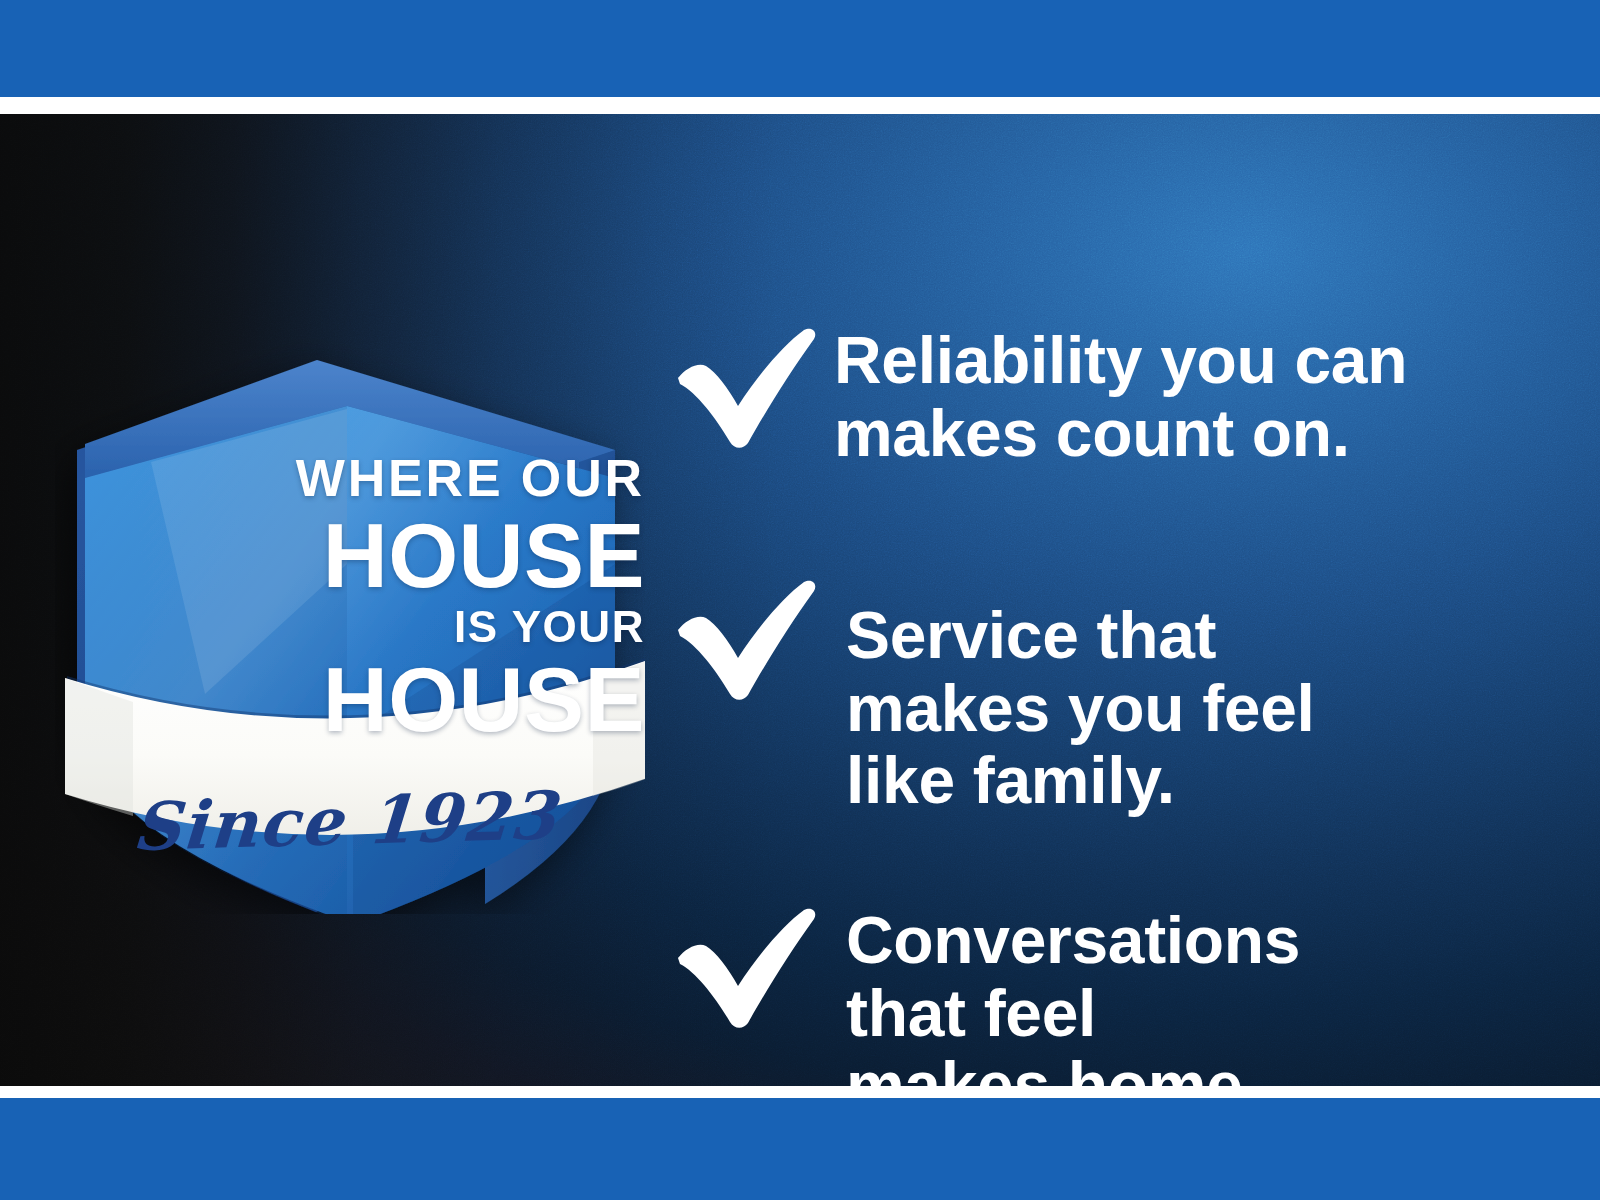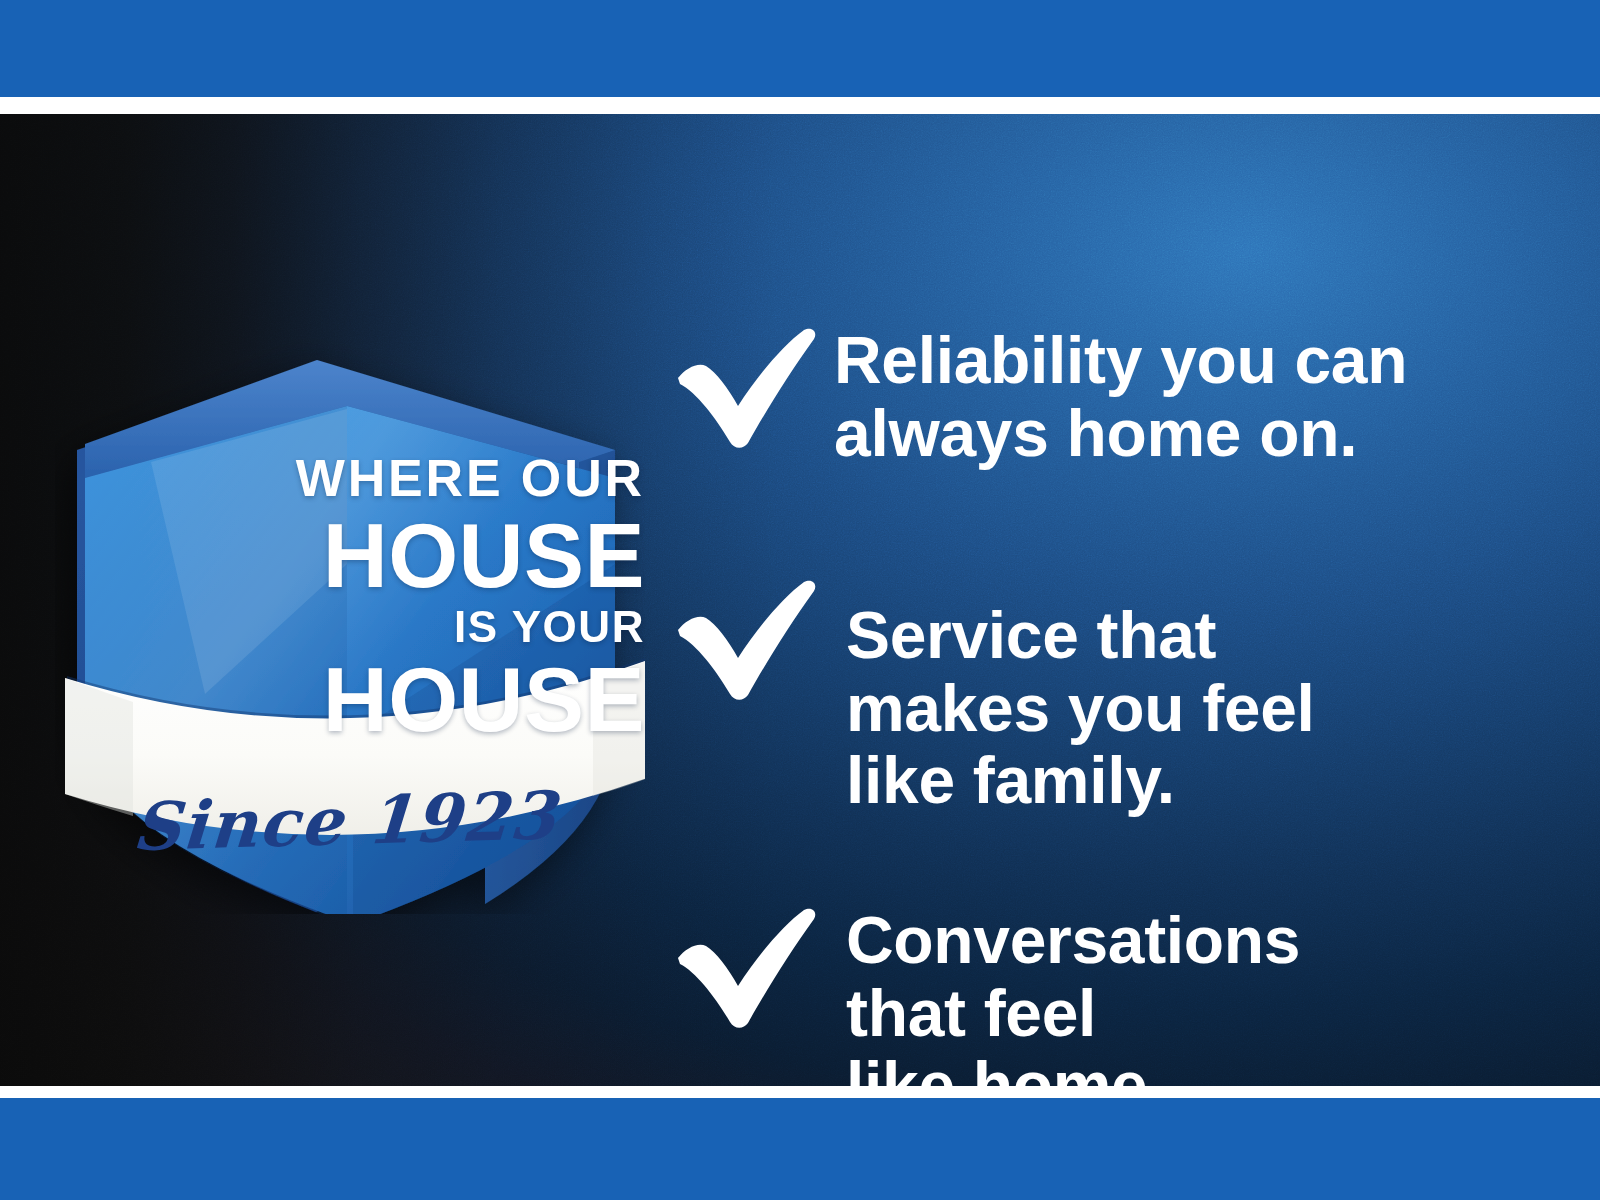--- a/index.html
+++ b/index.html
@@ -321,21 +321,21 @@
                      C 44 46, 56 62, 66 80
                      C 84 52, 110 20, 132 4
                      C 140 0, 146 6, 142 13
                      C 118 46, 92 88, 76 117
                      C 71 124, 62 123, 58 116
                      C 44 92, 24 66, 8 58
                      Z" fill="#ffffff"></path>
           </svg>
         </span>
         <div class="bullet-text">Reliability you can
-always home on.</div>
+makes count on.</div>
       </div>
 
       <div class="bullet" id="bullet-1">
         <span class="check-icon">
           <svg viewBox="0 0 146 122" aria-hidden="true">
             <path d="M 6 52
                      C 14 42, 26 36, 34 40
                      C 44 46, 56 62, 66 80
                      C 84 52, 110 20, 132 4
                      C 140 0, 146 6, 142 13
@@ -359,21 +359,21 @@
                      C 84 52, 110 20, 132 4
                      C 140 0, 146 6, 142 13
                      C 118 46, 92 88, 76 117
                      C 71 124, 62 123, 58 116
                      C 44 92, 24 66, 8 58
                      Z" fill="#ffffff"></path>
           </svg>
         </span>
         <div class="bullet-text">Conversations
 that feel
-like home.</div>
+makes home.</div>
       </div>
 
     </div>
   </div>
 
   <div id="bottom-bar" class="brand-bar"></div>
 
 </div>
 
 </body></html>

